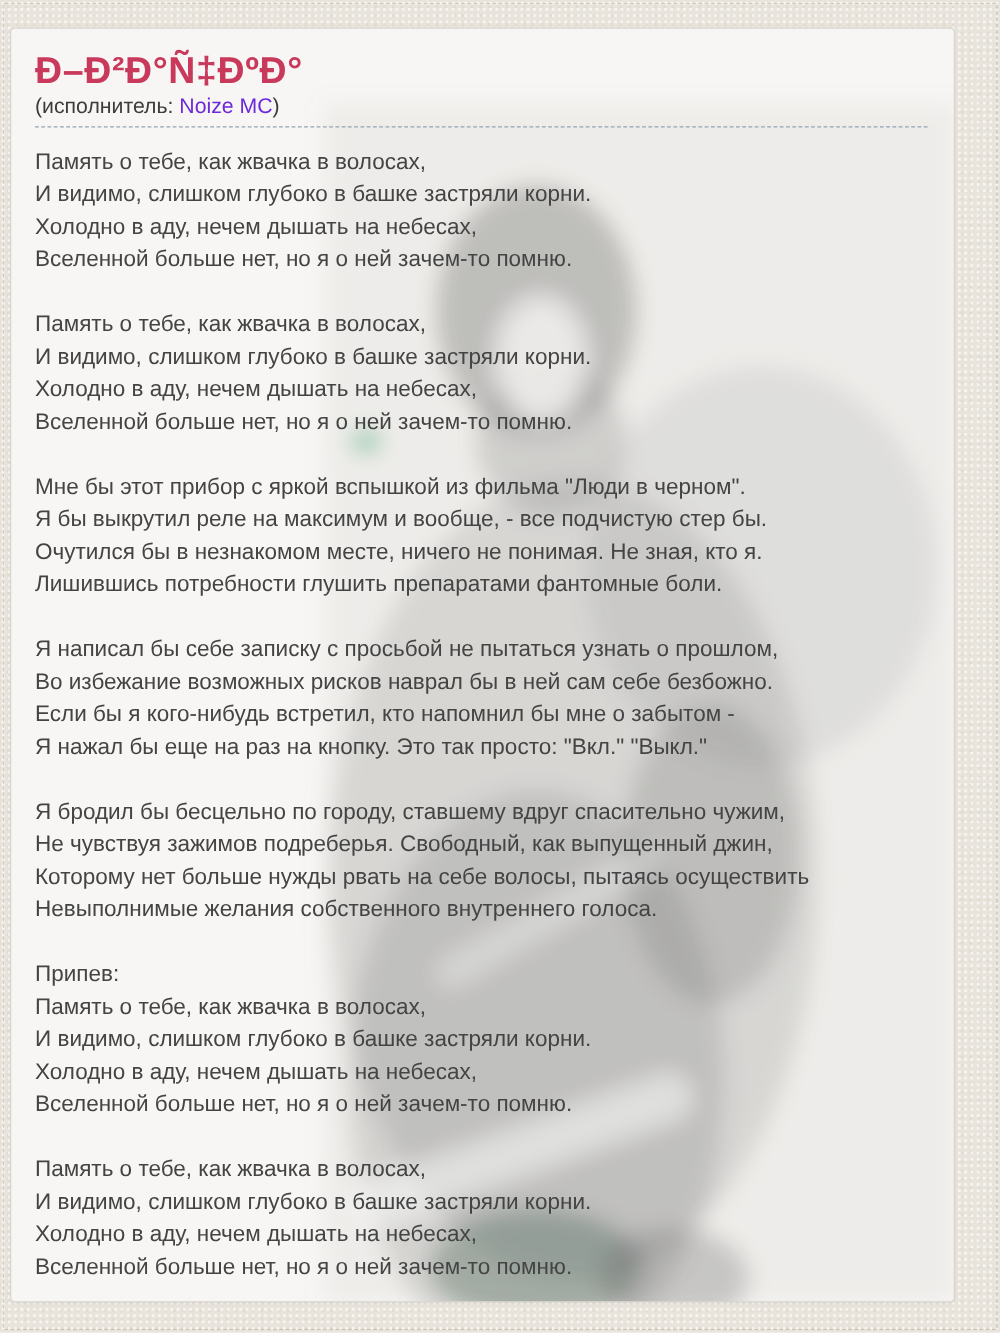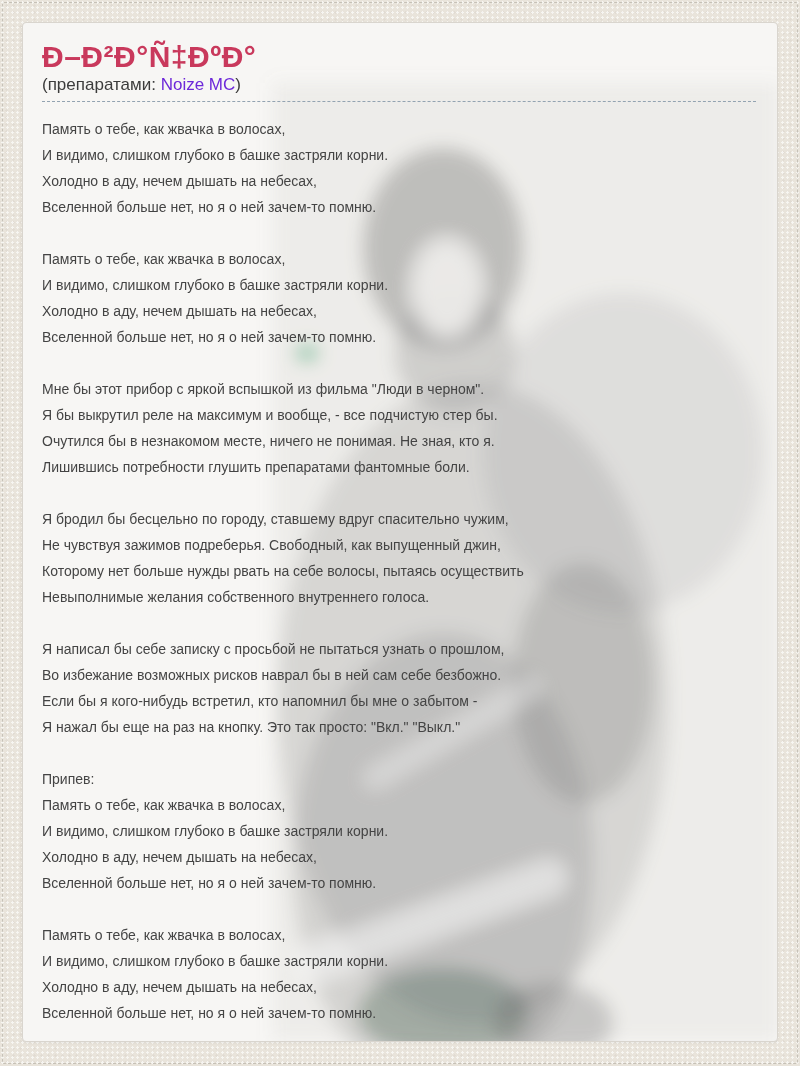--- a/index.html
+++ b/index.html
@@ -11,38 +11,38 @@
       radial-gradient(rgba(120,110,95,.07) 1px, rgba(0,0,0,0) 1.4px);
     background-size:5px 5px, 7px 7px;
     background-position:0 0, 3px 2px;
     font-family:"Liberation Sans", sans-serif;
   }
   .page-border {
     position:absolute; left:2px; top:2px; right:2px; bottom:2px;
     border:1px dashed #c6c1b7; border-radius:2px; pointer-events:none;
   }
   .card {
-    position:absolute; left:22px; top:22px; width:756px; height:1020px;
+    position:absolute; left:8px; top:22px; width:756px; height:1020px;
     box-sizing:border-box; background:#f7f6f4;
     border:1px solid #d9d5ce; border-radius:4px;
     box-shadow:0 1px 3px rgba(0,0,0,.06);
     overflow:hidden;
   }
   .watermark { position:absolute; left:0; top:0; pointer-events:none; }
   .header { position:relative; padding:19px 21px 0 19px; }
   .title {
     margin:0 0 3px 0; font-size:30px; line-height:30px; font-weight:bold;
     color:#c9395c; letter-spacing:0.5px;
   }
   .artist { font-size:17px; line-height:20px; color:#3c3c3c; }
   .artist a { color:#6d28d9; text-decoration:none; cursor:pointer; }
   .divider { margin-top:6px; border-bottom:1px dashed #93a3b1; height:0; }
   .lyrics {
     position:relative; padding:14px 21px 0 19px;
-    font-size:14px; line-height:26px; color:#444;
+    font-size:18px; line-height:26px; color:#444;
   }
   .lyrics p { margin:0 0 26px 0; }
 </style>
 </head>
 <body>
 
 <div class="page-border"></div>
 
 <div class="card">
 
@@ -65,28 +65,28 @@
       <rect x="330" y="700" width="200" height="20" rx="10" transform="rotate(-30 430 710)" fill="#ffffff" opacity="0.35"></rect>
       <ellipse cx="284" cy="330" rx="12" ry="9" fill="#37a06a" opacity="0.45"></ellipse>
       <ellipse cx="420" cy="990" rx="85" ry="45" fill="#2f4d3a" opacity="0.30"></ellipse>
       <ellipse cx="530" cy="1000" rx="60" ry="40" fill="#555555" opacity="0.25"></ellipse>
     </g>
   </svg>
 
   <div class="header">
     <h1 class="title">Ð–Ð²Ð°Ñ‡ÐºÐ°</h1>
     <div class="artist">
-      <span>(препаратами: </span><a href="#">Noize MC</a><span>)</span>
+      <span>(исполнитель: </span><a href="#">Noize MC</a><span>)</span>
     </div>
     <div class="divider"></div>
   </div>
 
   <div class="lyrics">
       <p>Память о тебе, как жвачка в волосах,<br>И видимо, слишком глубоко в башке застряли корни.<br>Холодно в аду, нечем дышать на небесах,<br>Вселенной больше нет, но я о ней зачем-то помню.</p>
       <p>Память о тебе, как жвачка в волосах,<br>И видимо, слишком глубоко в башке застряли корни.<br>Холодно в аду, нечем дышать на небесах,<br>Вселенной больше нет, но я о ней зачем-то помню.</p>
       <p>Мне бы этот прибор с яркой вспышкой из фильма "Люди в черном".<br>Я бы выкрутил реле на максимум и вообще, - все подчистую стер бы.<br>Очутился бы в незнакомом месте, ничего не понимая. Не зная, кто я.<br>Лишившись потребности глушить препаратами фантомные боли.</p>
+      <p>Я написал бы себе записку с просьбой не пытаться узнать о прошлом,<br>Во избежание возможных рисков наврал бы в ней сам себе безбожно.<br>Если бы я кого-нибудь встретил, кто напомнил бы мне о забытом -<br>Я нажал бы еще на раз на кнопку. Это так просто: "Вкл." "Выкл."</p>
       <p>Я бродил бы бесцельно по городу, ставшему вдруг спасительно чужим,<br>Не чувствуя зажимов подреберья. Свободный, как выпущенный джин,<br>Которому нет больше нужды рвать на себе волосы, пытаясь осуществить<br>Невыполнимые желания собственного внутреннего голоса.</p>
-      <p>Я написал бы себе записку с просьбой не пытаться узнать о прошлом,<br>Во избежание возможных рисков наврал бы в ней сам себе безбожно.<br>Если бы я кого-нибудь встретил, кто напомнил бы мне о забытом -<br>Я нажал бы еще на раз на кнопку. Это так просто: "Вкл." "Выкл."</p>
       <p>Припев:<br>Память о тебе, как жвачка в волосах,<br>И видимо, слишком глубоко в башке застряли корни.<br>Холодно в аду, нечем дышать на небесах,<br>Вселенной больше нет, но я о ней зачем-то помню.</p>
       <p>Память о тебе, как жвачка в волосах,<br>И видимо, слишком глубоко в башке застряли корни.<br>Холодно в аду, нечем дышать на небесах,<br>Вселенной больше нет, но я о ней зачем-то помню.</p>
     </div>
 
 </div>
 
 </body></html>

